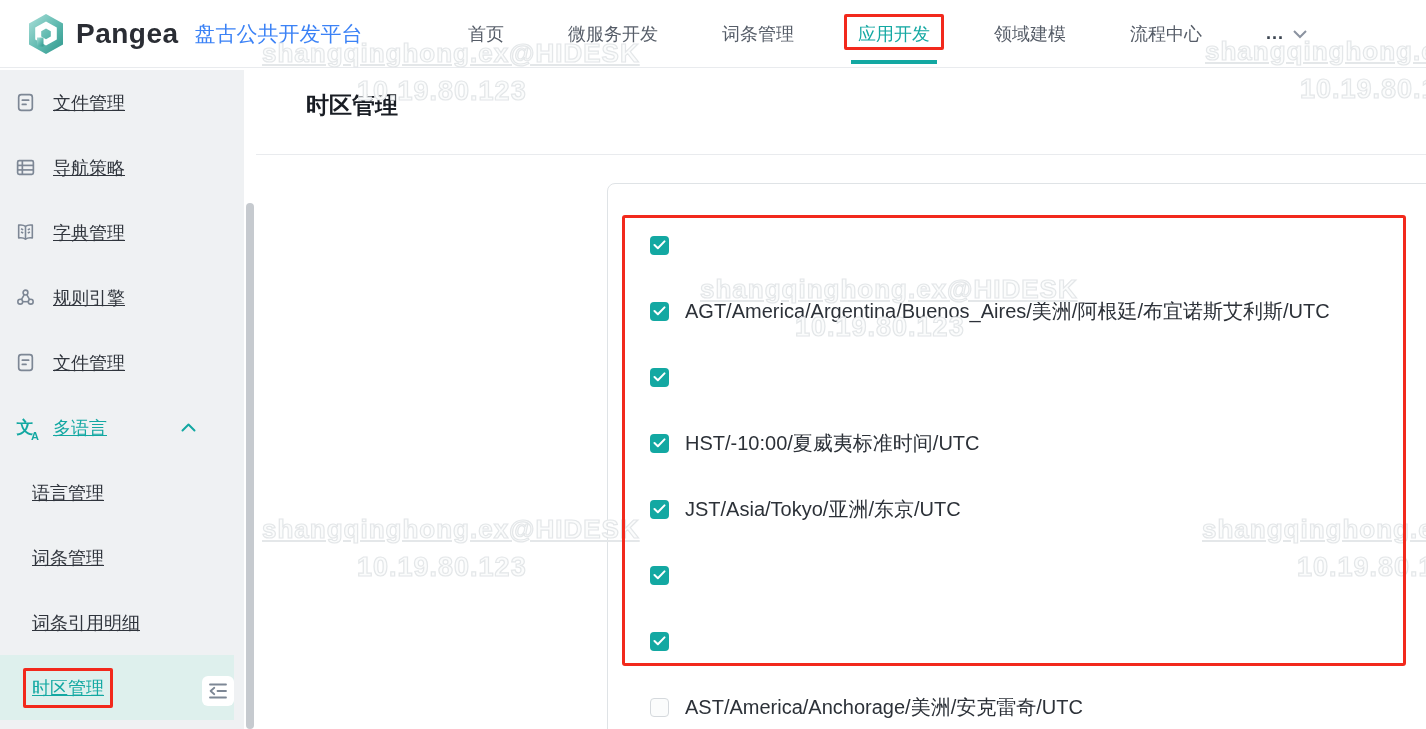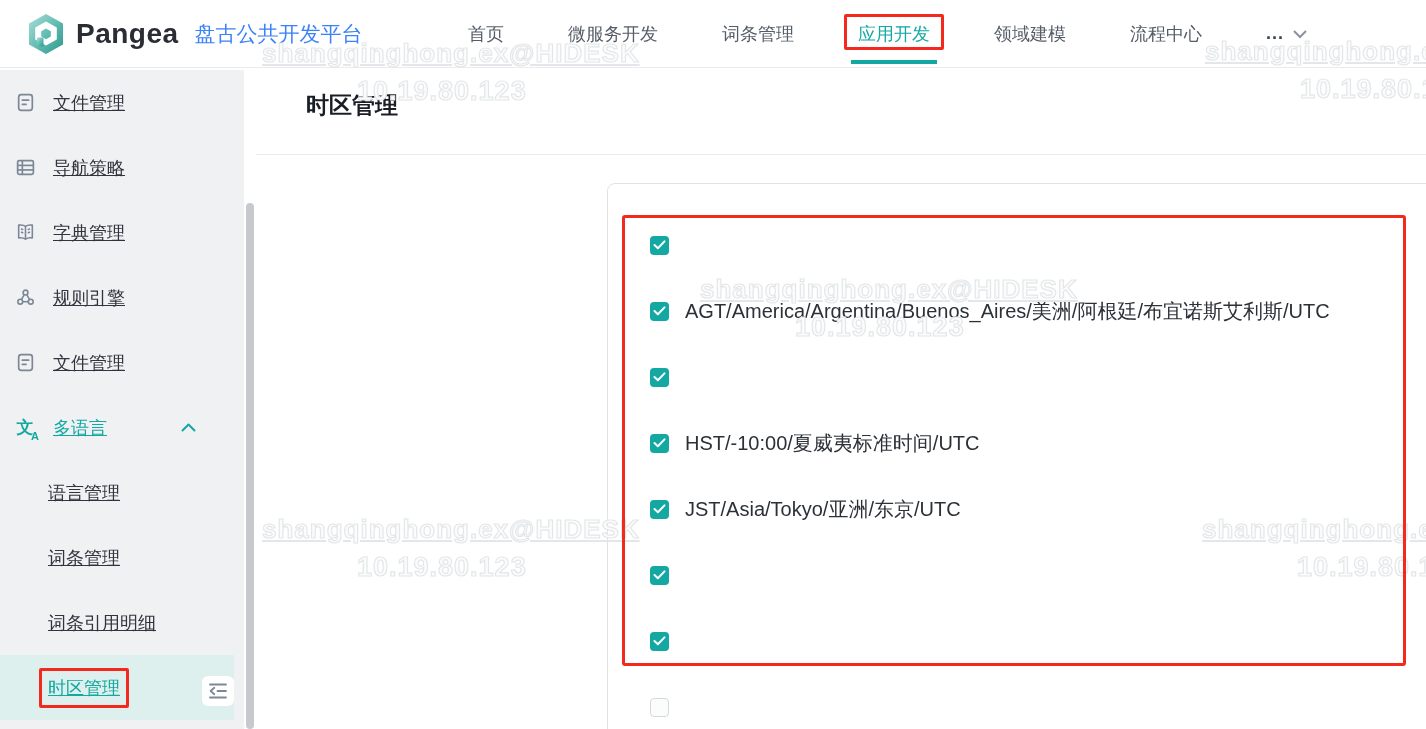--- a/index.html
+++ b/index.html
@@ -20,21 +20,21 @@
   .nav-item.active { color:var(--accent); }
   .nav-item .underline { position:absolute; left:-7px; right:-7px; bottom:3px; height:4px; background:var(--accent); }
   .ann { position:absolute; border:3px solid var(--red); border-radius:2px; pointer-events:none; z-index:31; }
   .ann-nav { inset:14px -14px 17px -14px; }
   .nav-more { display:flex; align-items:center; gap:8px; font-size:18px; color:#3b4450; cursor:pointer; }
   .nav-more .dots { font-weight:700; letter-spacing:1px; }
   
   .sidebar { position:absolute; left:0; top:70px; width:256px; bottom:0; background:#eff1f3; }
   .side-item { position:relative; height:65px; width:234px; display:flex; align-items:center;
     padding-left:14px; font-size:18px; color:#30353d; cursor:pointer; }
-  .side-item.sub { padding-left:48px; }
+  .side-item.sub { padding-left:32px; }
   .side-item.teal { color:var(--accent); }
   .side-item.active-bg { background:#def0ed; }
   .side-item .icon { width:22px; height:22px; margin-right:17px; color:#7d8795; display:flex; align-items:center; justify-content:center; flex:0 0 auto; }
   .side-item .icon svg { width:21px; height:21px; }
   .icon.translate { position:relative; color:var(--accent); font-size:17px; font-weight:700; }
   .icon.translate i { position:absolute; right:-3px; bottom:-3px; font-style:normal; font-size:11px; font-weight:700; }
   .lbl-wrap { position:relative; display:inline-block;text-decoration:underline; }
   .ann-side { inset:-8px -9px; }
   .chev { margin-left:auto; margin-right:38px; display:flex; }
   .fold-btn { position:absolute; right:22px; top:606px; width:32px; height:30px; background:#fff; border-radius:6px;
@@ -255,20 +255,21 @@
           </div>
           <div class="tz-row">
             <span class="cb checked">
               <svg class="ck" viewBox="0 0 14 11">
                 <polyline points="1.5,5.5 5.2,9 12.5,1.5"></polyline>
               </svg>
             </span>
           </div>
           <div class="tz-row">
             <span class="cb un"></span>
+            <span class="row-label">AST/America/Anchorage/美洲/安克雷奇/UTC</span>
           </div>
         </div>
     </section>
     <div class="main-ann"></div>
   </main>
 
   <div class="wm-layer">
       <div class="wm-tile" style="left: 262px; top: 38px;">
         <div class="wm1">shangqinghong.ex@HIDESK</div>
         <div class="wm2">10.19.80.123</div>

